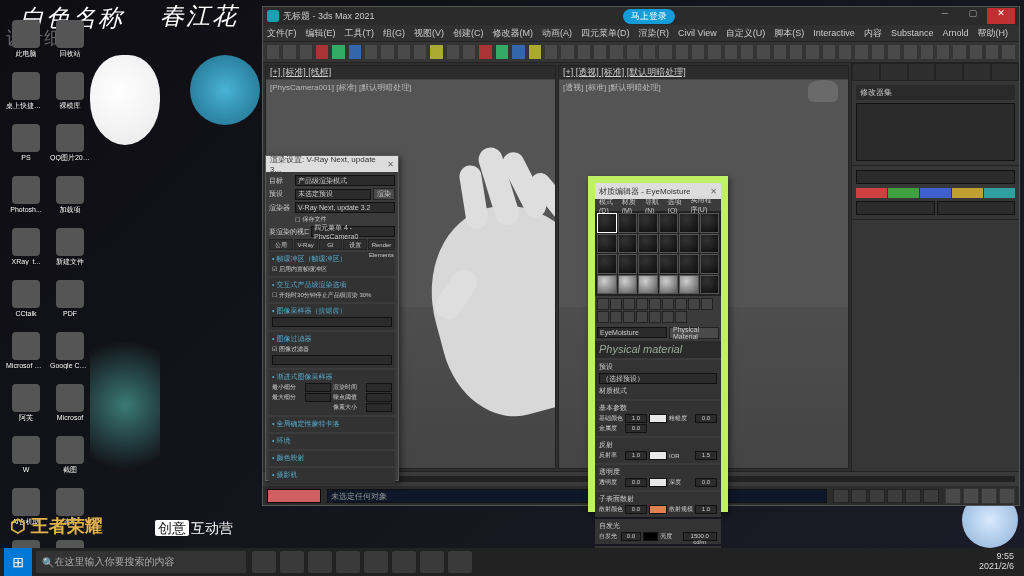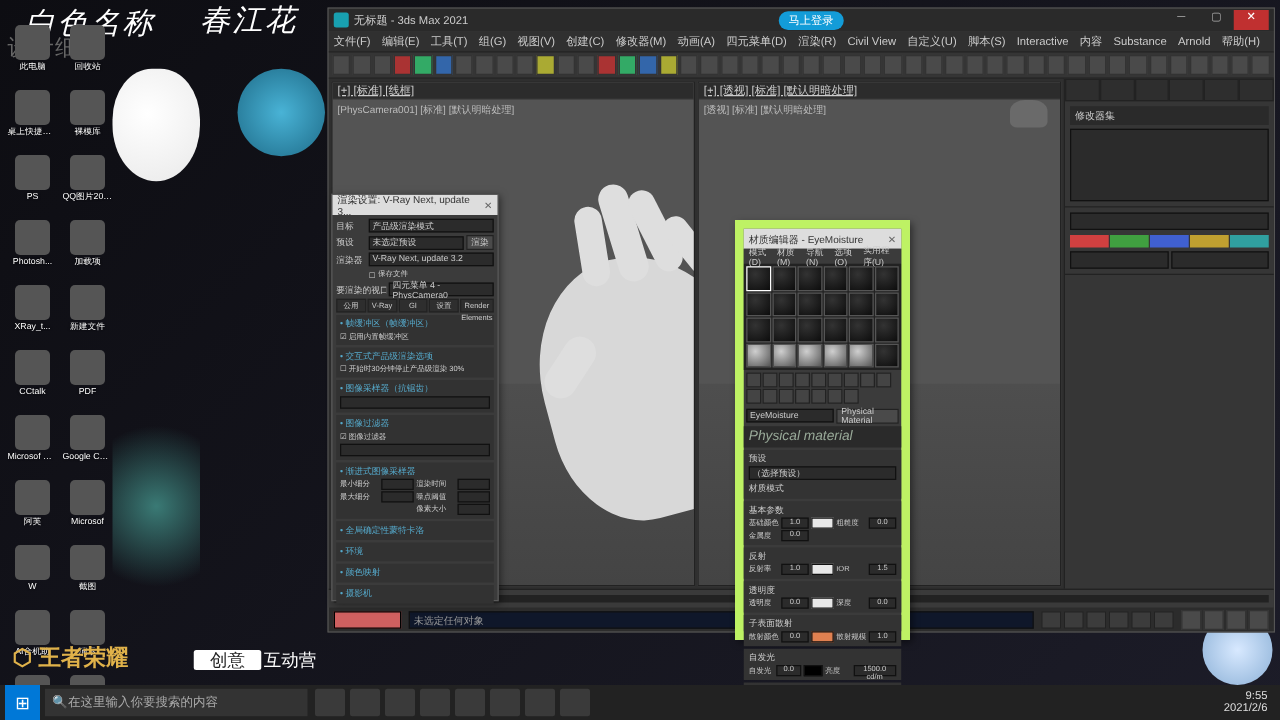--- a/index.html
+++ b/index.html
@@ -11,21 +11,21 @@
 .wallpaper-text2 { position:absolute; top:0; left:160px; font-size:24px; color:#fff; font-style:italic; letter-spacing:2px; }
 .bunny { position:absolute; top:55px; left:90px; width:70px; height:90px; background:radial-gradient(circle at 40% 40%,#fff,#e9e9e9); border-radius:45% 45% 50% 50%; }
 .moon { position:absolute; top:55px; left:190px; width:70px; height:70px; background:radial-gradient(circle,#49b3d6,#1e6b88); border-radius:50%; }
 .fairy { position:absolute; top:320px; left:90px; width:70px; height:170px; background:radial-gradient(circle,#3a7a75,transparent 70%); }
 .desktop-icons { position:absolute; top:20px; left:4px; width:100px; display:flex; flex-wrap:wrap; }
 .dicon { width:42px; height:48px; display:flex; flex-direction:column; align-items:center; margin:0 1px 4px; }
 .dicon-box { width:28px; height:28px; background:#555; border-radius:4px; }
 .dicon span { font-size:7px; color:#fff; text-align:center; line-height:1; margin-top:2px; text-shadow:0 0 2px #000; white-space:nowrap; overflow:hidden; text-overflow:ellipsis; width:40px;}
 .hok-logo { position:absolute; bottom:38px; left:10px; color:#e0b24a; font-size:18px; font-weight:bold; }
 .creative { position:absolute; bottom:38px; left:155px; color:#fff; font-size:14px; }
-.creative .box{ background:#fff;color:#222;padding:0 13px;border-radius:2px;margin-right:2px;}
+.creative .box{ background:#fff;color:#222;padding:0 3px;border-radius:2px;margin-right:2px;}
 .mascot { position:absolute; bottom:28px; right:6px; width:56px; height:56px; background:radial-gradient(circle,#d8e9ff,#8bb0d6); border-radius:50%; }
 
 
 .taskbar { position:absolute; bottom:0; left:0; right:0; height:28px; background:#222; display:flex; align-items:center; padding:0 4px; }
 .start { width:28px; height:28px; background:#0078d7; display:flex; align-items:center; justify-content:center; color:#fff; font-size:14px; }
 .search { width:210px; height:22px; background:#333; color:#aaa; font-size:10px; padding:0 6px; display:flex; align-items:center; margin-left:4px; }
 .task-icons { display:flex; gap:4px; margin-left:6px; }
 .ticon { width:24px; height:22px; background:#3a3a3a; border-radius:2px; }
 .clock { margin-left:auto; color:#ddd; font-size:9px; text-align:right; line-height:1.1; padding-right:6px; }
 

